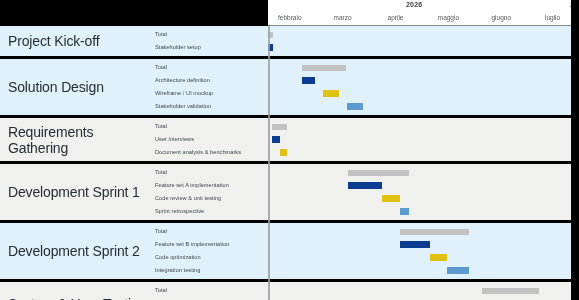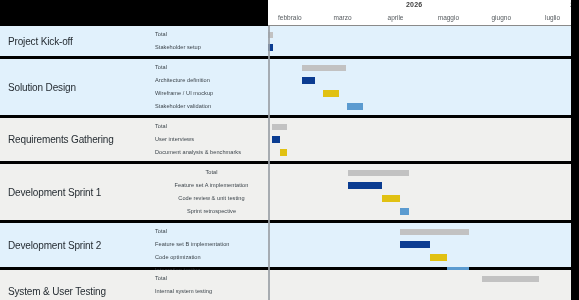--- a/index.html
+++ b/index.html
@@ -55,21 +55,21 @@
     margin-bottom: 3px;
     background: #f0f0ee;
   }
   .task-row.alt { background: #e1f1fc; }
 
   .row-name {
     position: absolute; left: 0; top: 0;
     width: 155px; height: 100%;
     display: flex; align-items: center;
     padding-left: 8px;
-    font-size: 10px; color: #262d33;
+    font-size: 14px; color: #262d33;
     letter-spacing: -.15px;
   }
   .sub-col {
     position: absolute; left: 155px; top: 0;
     width: 113px; height: 100%;
     padding-top: 2px;
   }
   .sub-label {
     height: 13px; line-height: 13px;
     font-size: 5.6px; color: #3b4busy;
@@ -173,21 +173,21 @@
             <div class="bar total" style="left: 1.3%; width: 5%; background: rgb(194, 194, 194);"></div>
           </div>
           <div class="bar-lane">
             <div class="bar" style="left: 1.3%; width: 2.6%; background: rgb(11, 60, 145);"></div>
           </div>
           <div class="bar-lane">
             <div class="bar" style="left: 4%; width: 2.3%; background: rgb(225, 193, 18);"></div>
           </div>
         </div>
       </div>
-      <div class="task-row" style="height: 56px; text-align: center;">
+      <div class="task-row" style="height: 56px;">
         <div class="row-name">Development Sprint 1</div>
         <div class="sub-col">
           <div class="sub-label">Total</div>
           <div class="sub-label">Feature set A implementation</div>
           <div class="sub-label">Code review &amp; unit testing</div>
           <div class="sub-label">Sprint retrospective</div>
         </div>
         <div class="bars-col">
           <div class="bar-lane">
             <div class="bar total" style="left: 26.5%; width: 20%; background: rgb(194, 194, 194);"></div>
@@ -196,21 +196,21 @@
             <div class="bar" style="left: 26.5%; width: 11%; background: rgb(11, 60, 145);"></div>
           </div>
           <div class="bar-lane">
             <div class="bar" style="left: 37.5%; width: 6%; background: rgb(225, 193, 18);"></div>
           </div>
           <div class="bar-lane">
             <div class="bar" style="left: 43.5%; width: 3%; background: rgb(91, 155, 208);"></div>
           </div>
         </div>
       </div>
-      <div class="task-row alt" style="height: 44px;">
+      <div class="task-row alt" style="height: 56px;">
         <div class="row-name">Development Sprint 2</div>
         <div class="sub-col">
           <div class="sub-label">Total</div>
           <div class="sub-label">Feature set B implementation</div>
           <div class="sub-label">Code optimization</div>
           <div class="sub-label">Integration testing</div>
         </div>
         <div class="bars-col">
           <div class="bar-lane">
             <div class="bar total" style="left: 43.5%; width: 23%; background: rgb(194, 194, 194);"></div>

